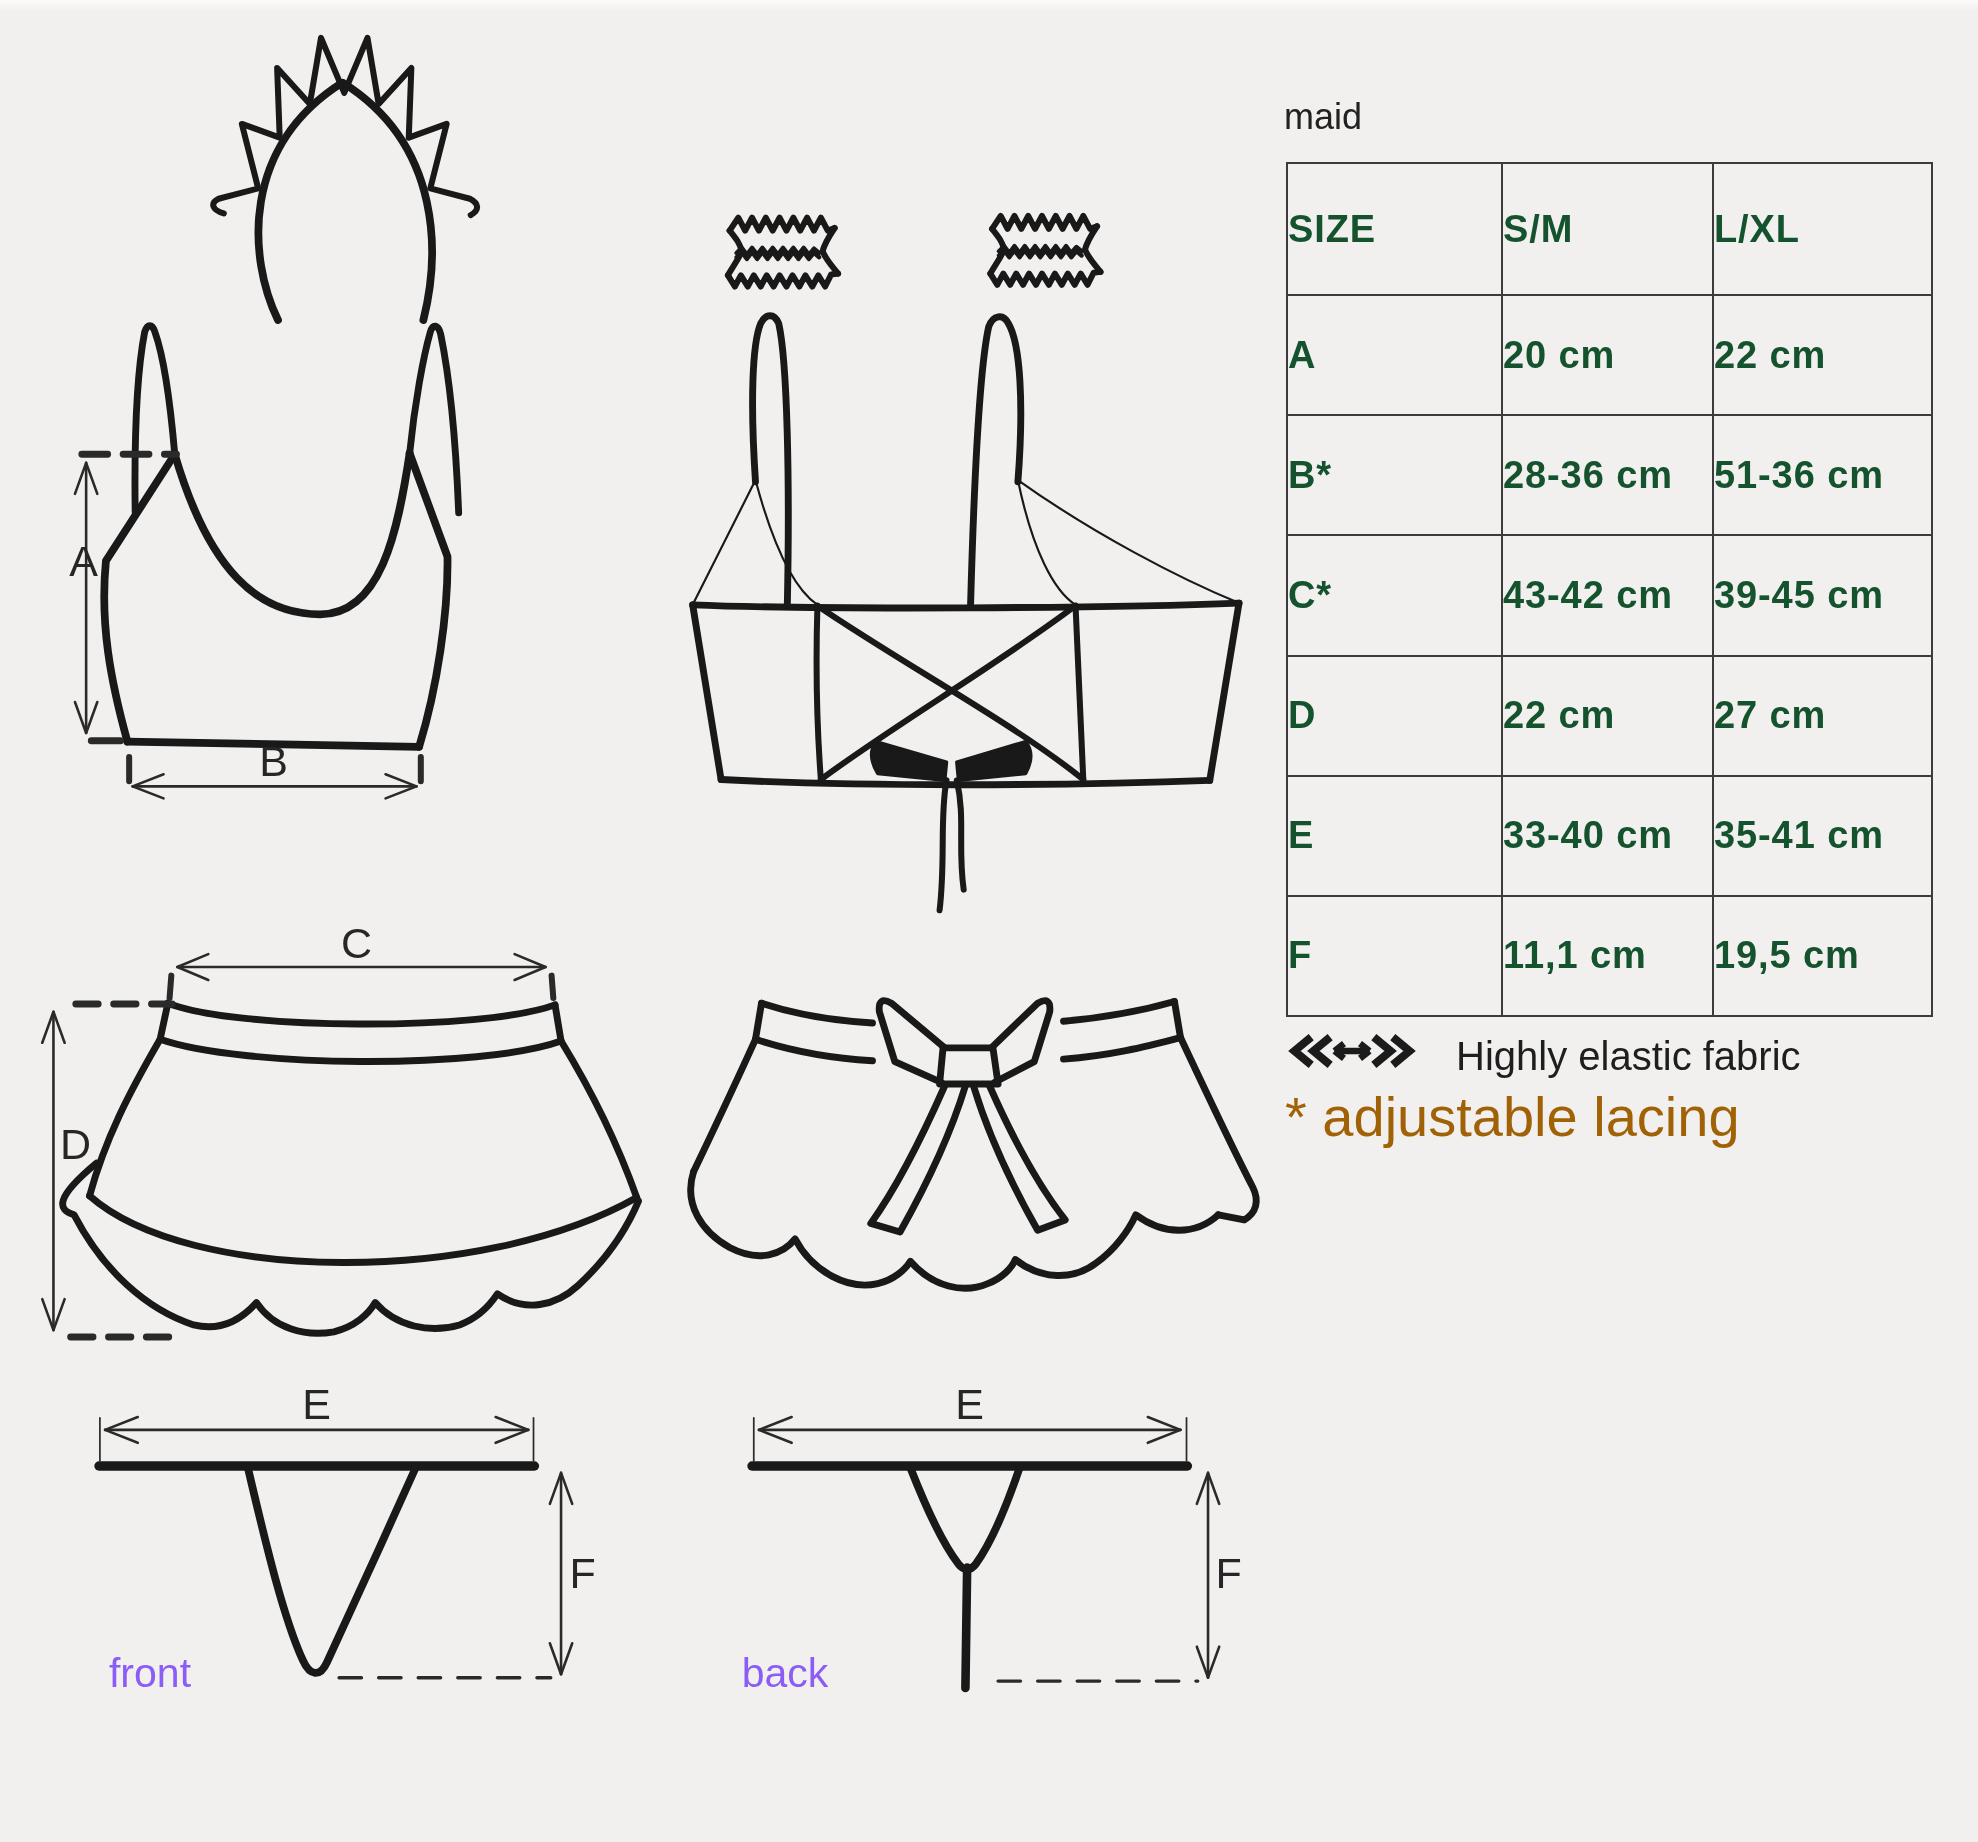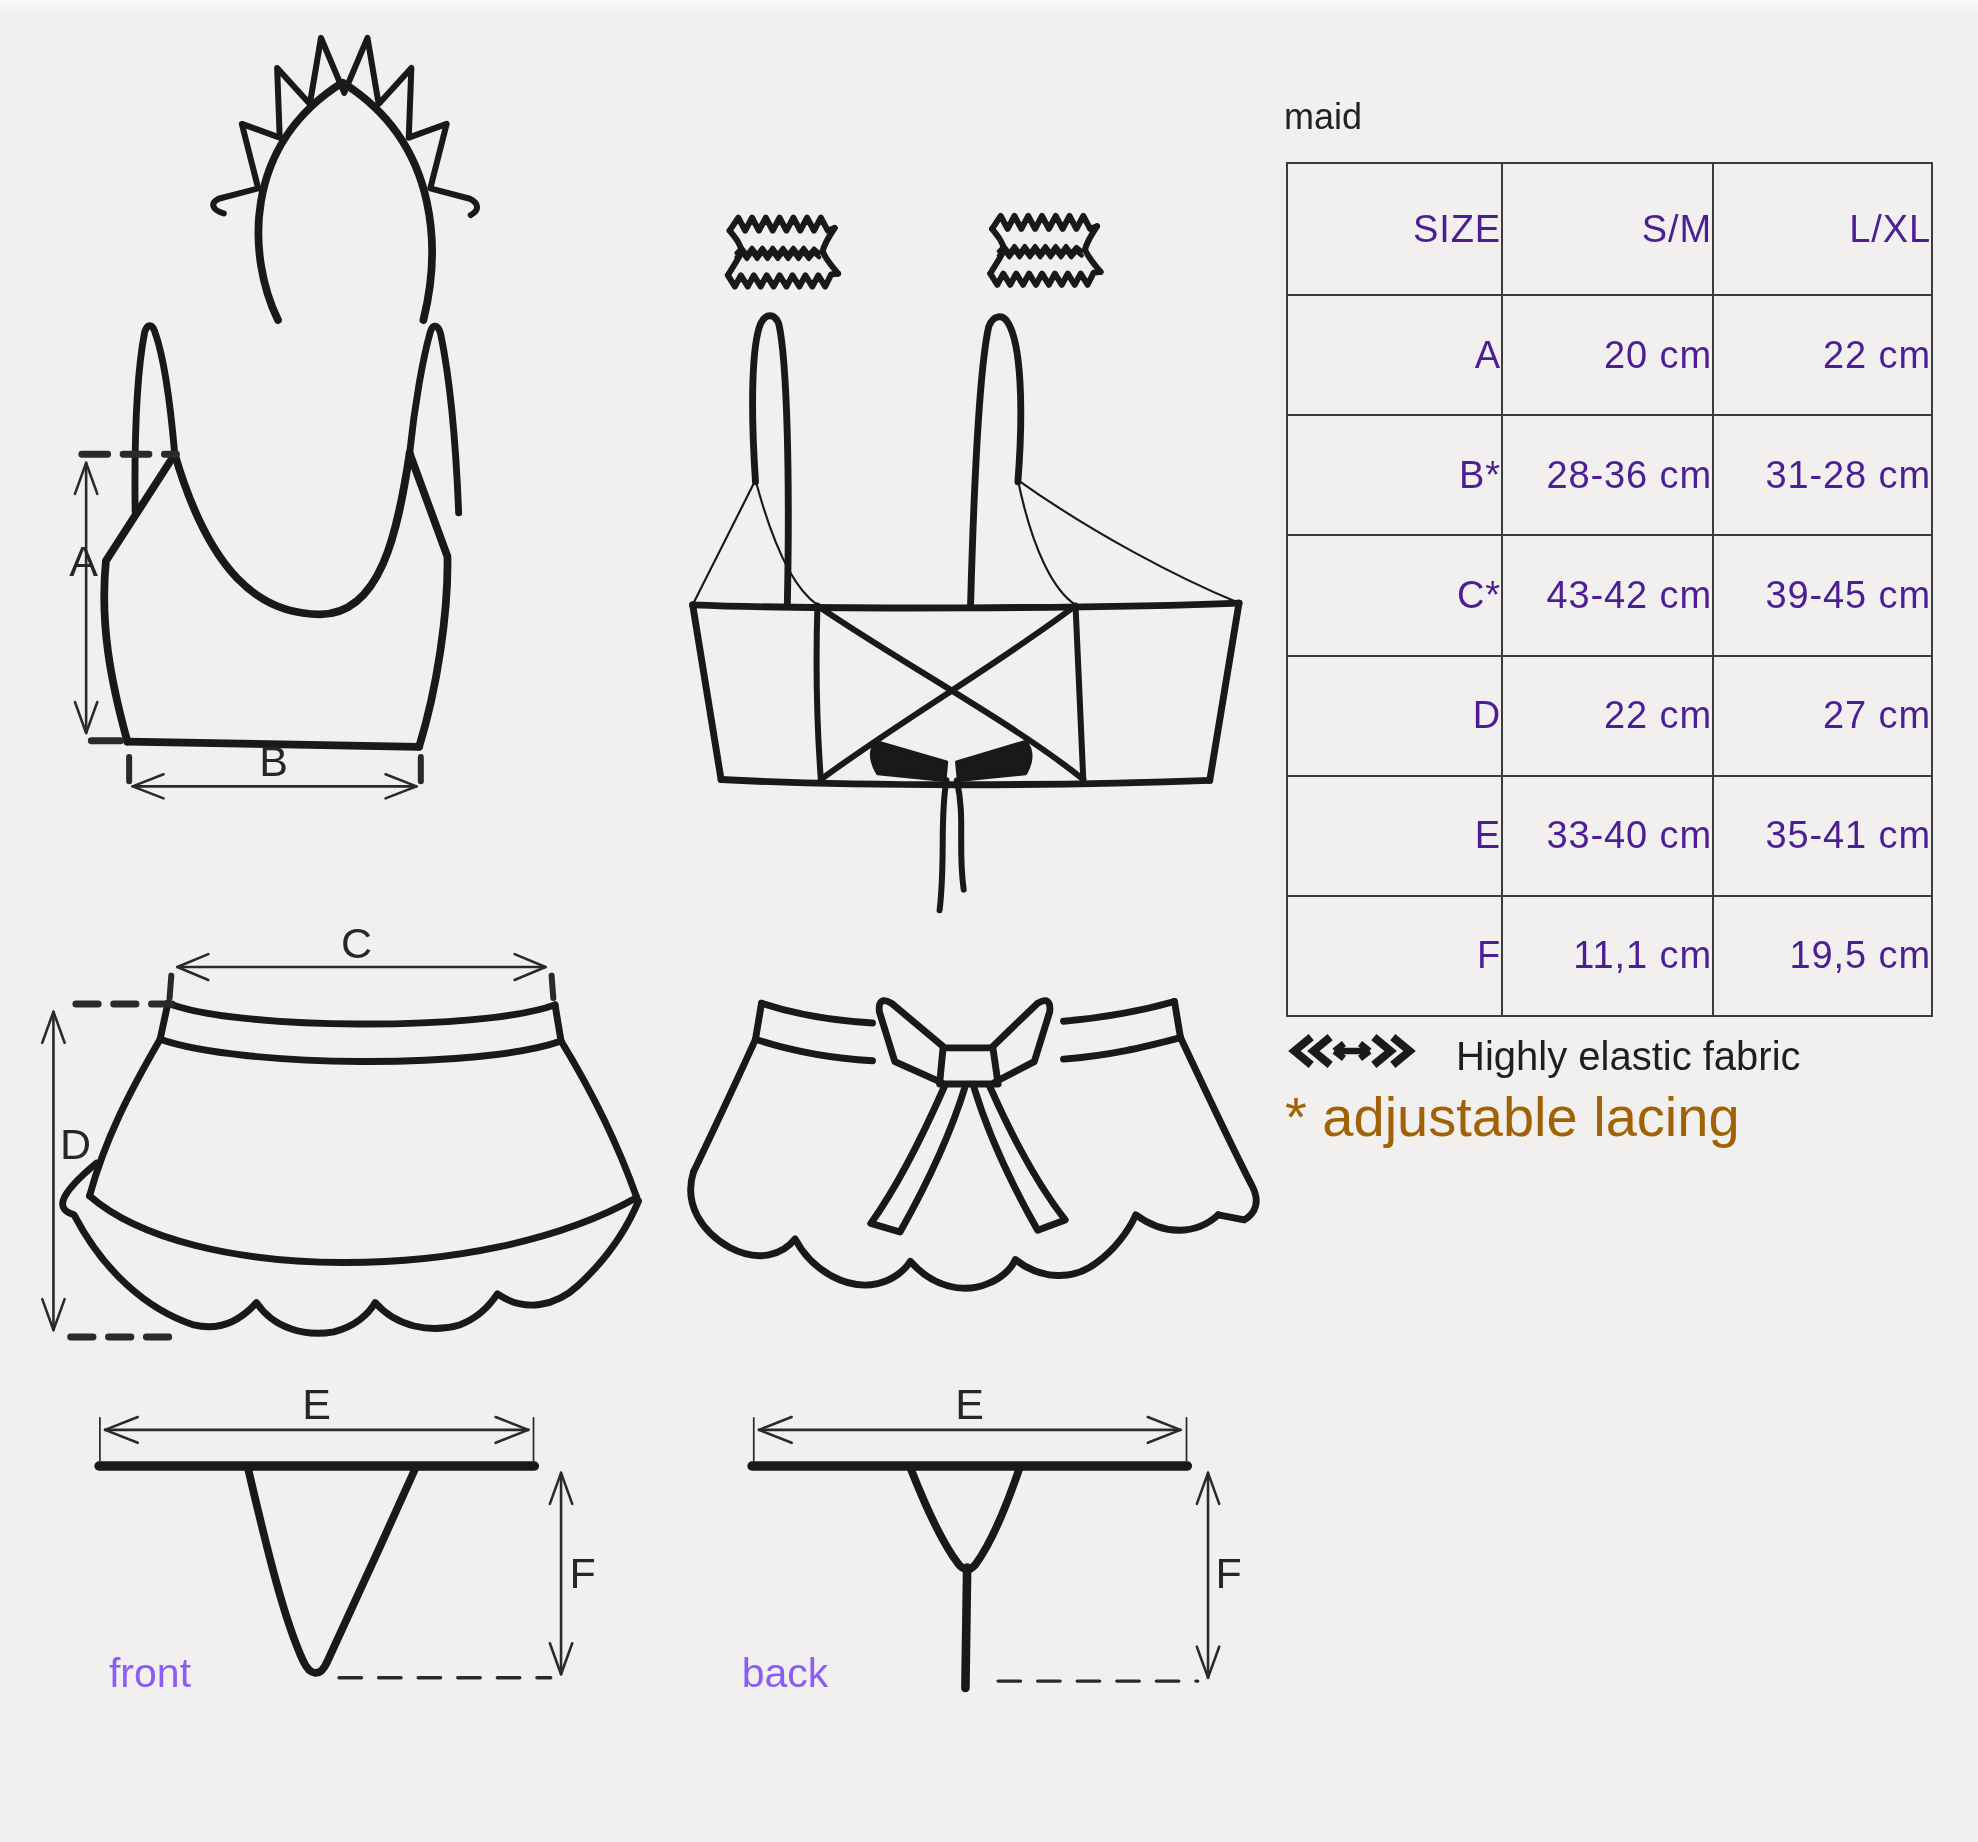--- a/index.html
+++ b/index.html
@@ -25,22 +25,22 @@
     font-size:36px;color:#222;text-align:right;
   }
   table.size-table{
     position:absolute;left:1286px;top:162px;
     width:645px;height:855px;
     border-collapse:collapse;table-layout:fixed;
     background:transparent;
   }
   table.size-table td,table.size-table th{
     border:2.6px solid #3c3c3c;
-    text-align:right;vertical-align:middle;
-    font-size:38px;font-weight:400;color:#4c1d95;
+    text-align:left;vertical-align:middle;
+    font-size:38px;font-weight:700;color:#14532d;
     padding:0;letter-spacing:0.9px;
   }
   table.size-table col.c1{width:215px;}
   table.size-table col.c2{width:211px;}
   table.size-table col.c3{width:219px;}
   tr.hdr{height:132px;}
   tr.row{height:120px;}
   .legend-icon{position:absolute;left:1285px;top:1032px;}
   .legend-text{
     position:absolute;left:1456px;top:1034px;
@@ -241,21 +241,21 @@
       <th>L/XL</th>
     </tr>
     <tr class="row">
       <td>A</td>
       <td>20 cm</td>
       <td>22 cm</td>
     </tr>
     <tr class="row">
       <td>B*</td>
       <td>28-36 cm</td>
-      <td>31-28 cm</td>
+      <td>51-36 cm</td>
     </tr>
     <tr class="row">
       <td>C*</td>
       <td>43-42 cm</td>
       <td>39-45 cm</td>
     </tr>
     <tr class="row">
       <td>D</td>
       <td>22 cm</td>
       <td>27 cm</td>

